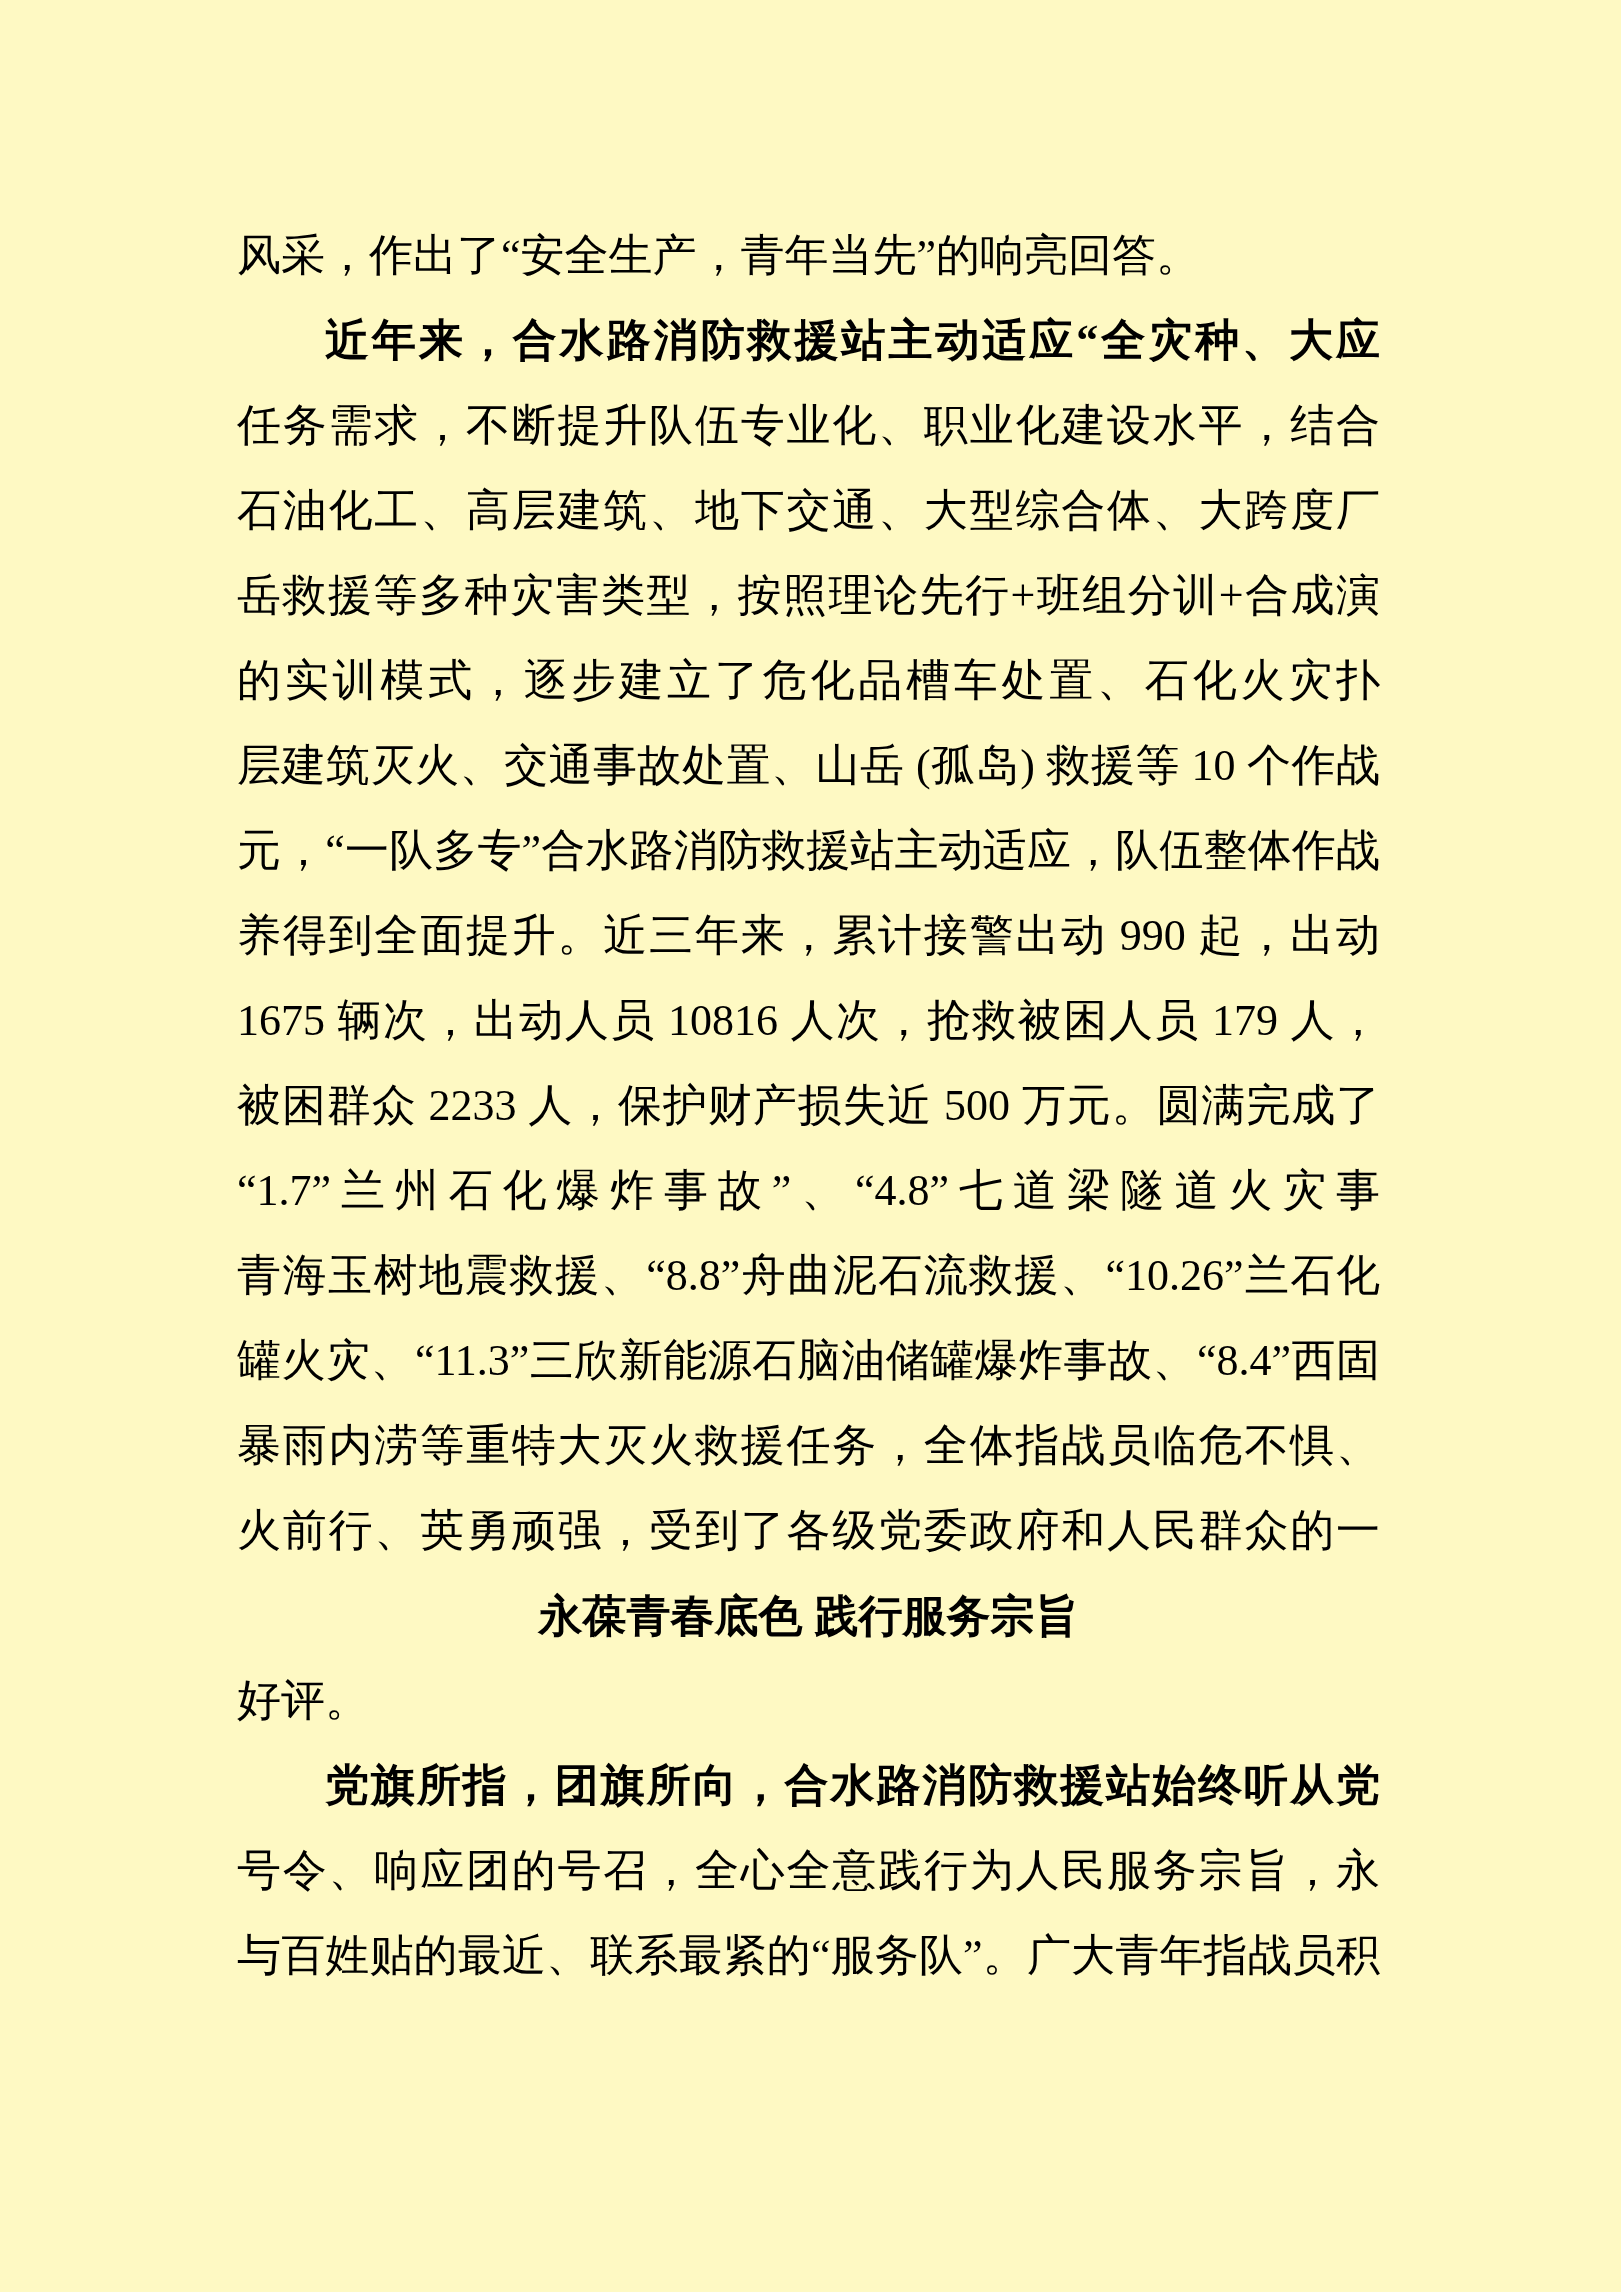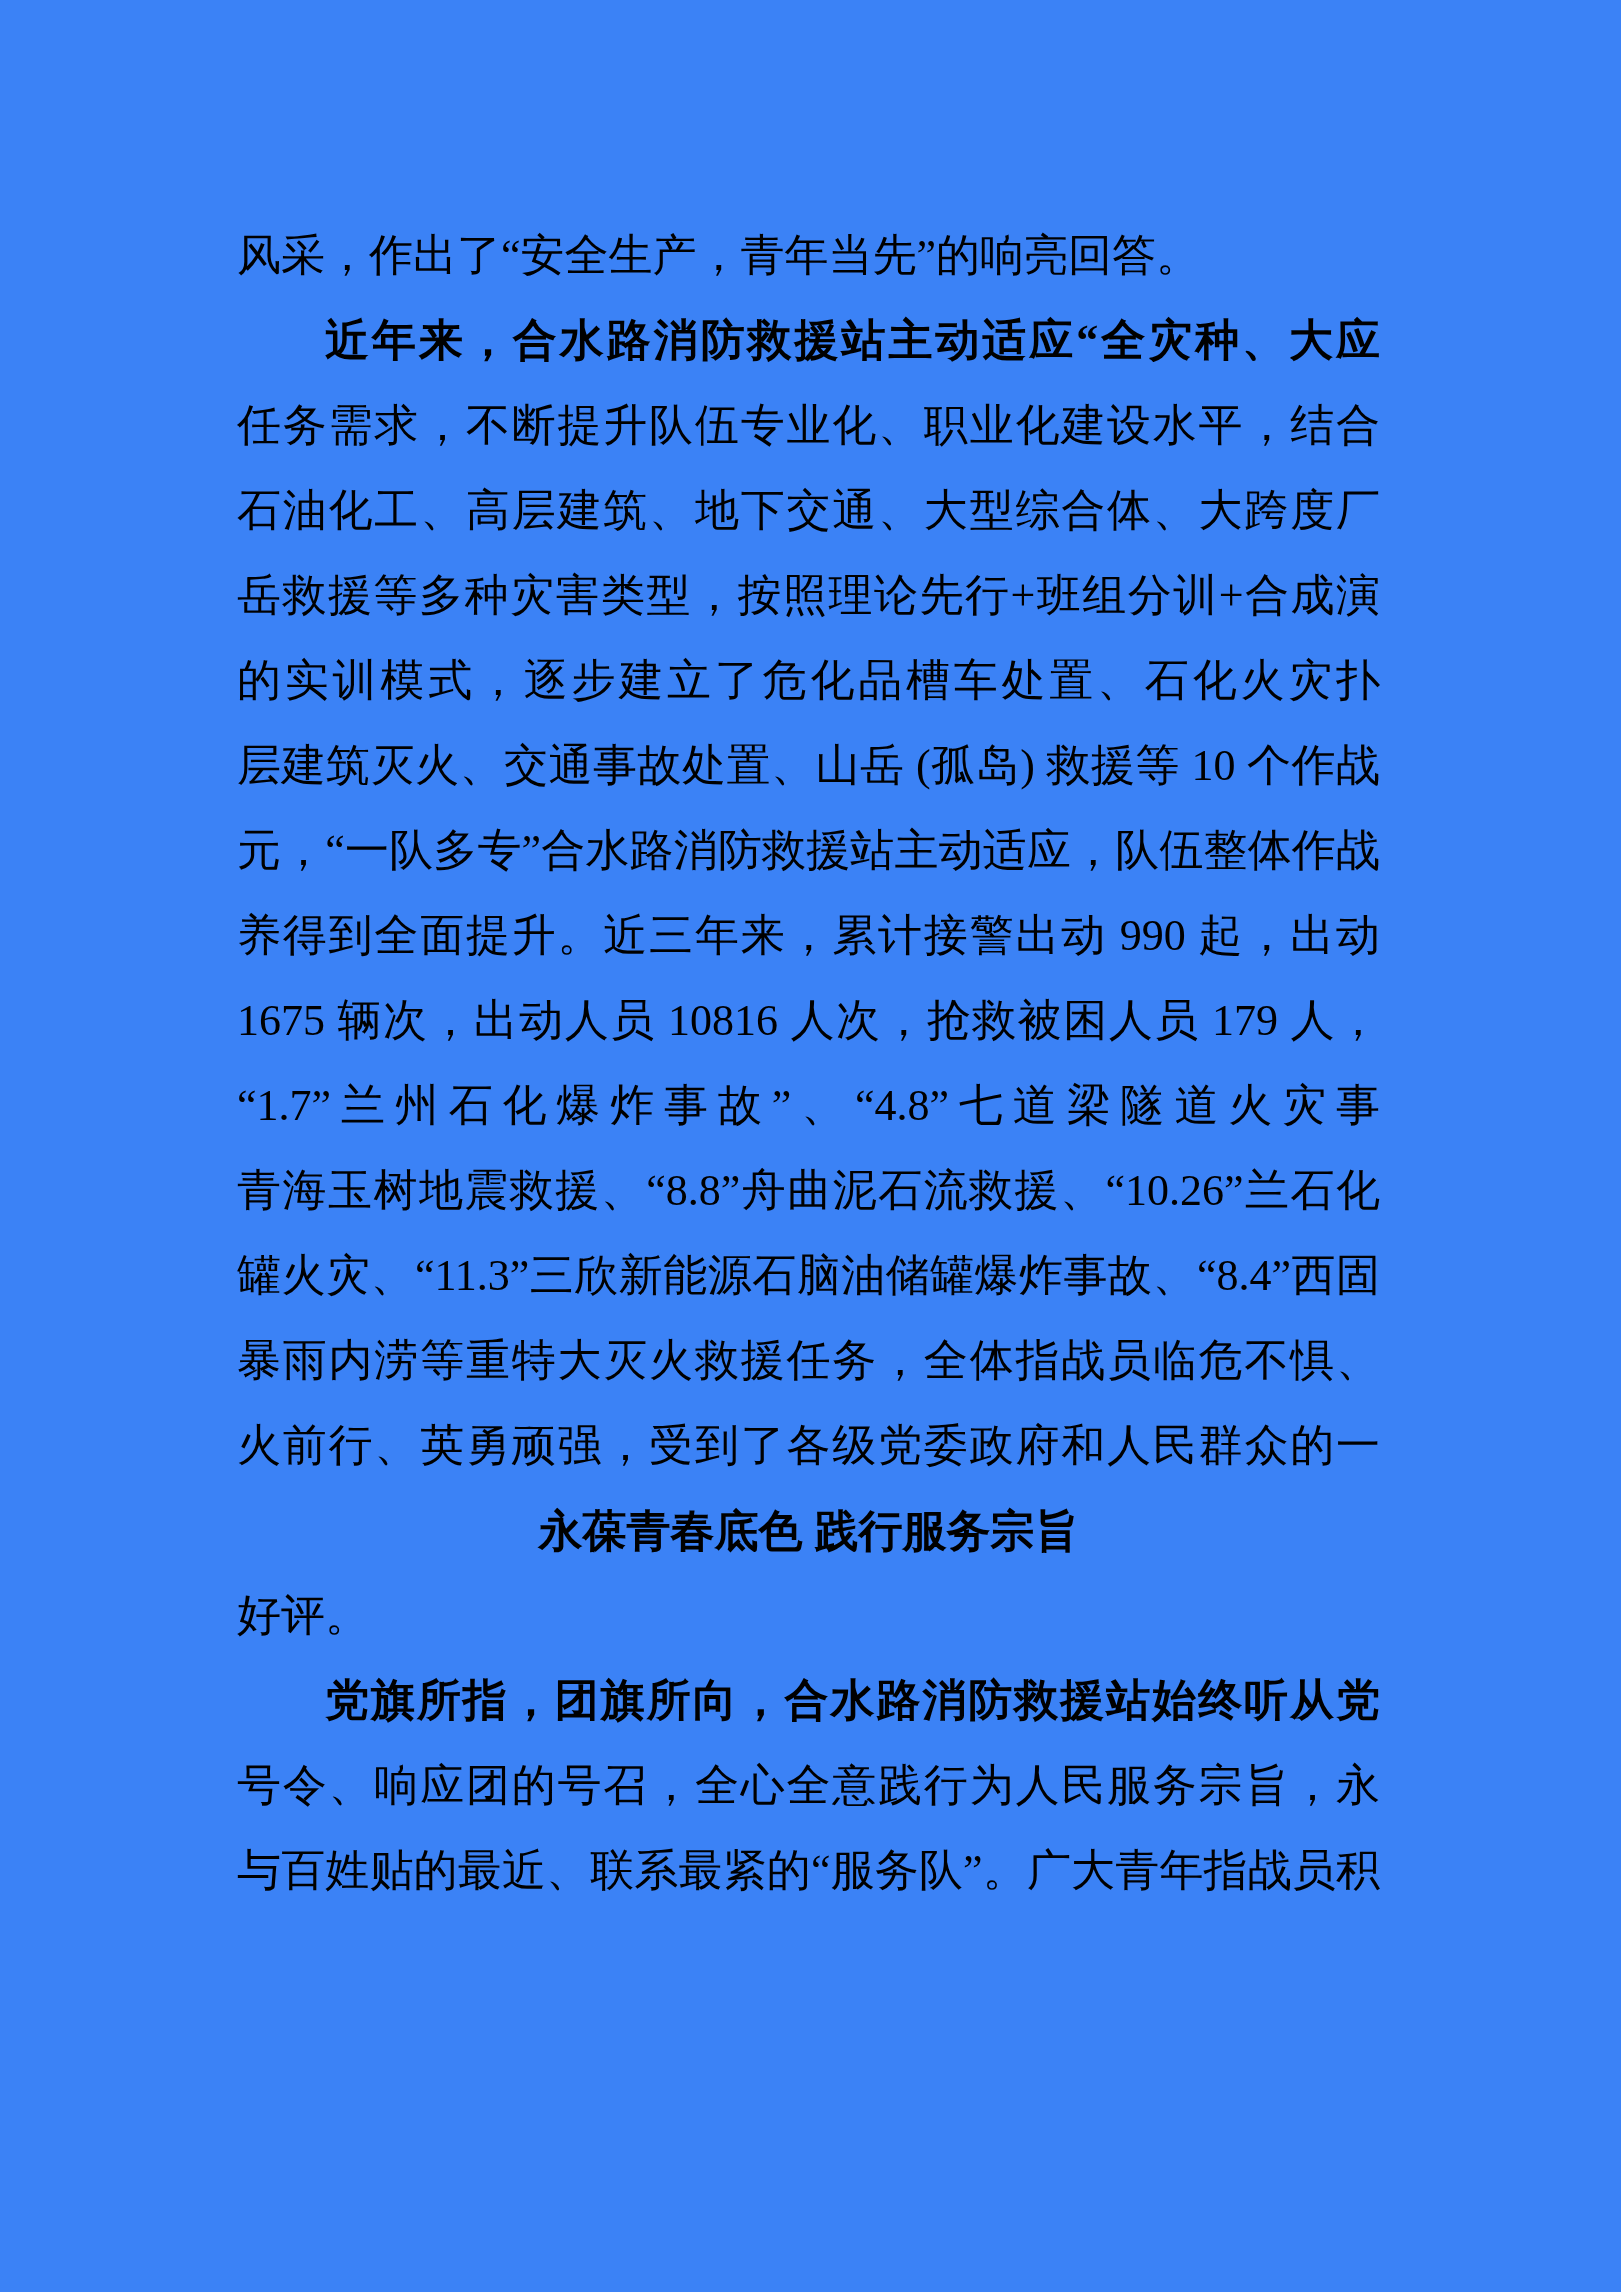--- a/index.html
+++ b/index.html
@@ -4,21 +4,21 @@
 <style>
   html, body {
     margin: 0;
     padding: 0;
     background: #ffffff;
   }
   .page {
     position: relative;
     width: 1621px;
     height: 2293px;
-    background: #3b82f6;
+    background: #fef9c3;
     color: #000000;
     overflow: hidden;
     font-family: "Liberation Serif", "DejaVu Serif", serif;
   }
   .content {
     position: absolute;
     left: 237px;
     top: 213px;
     width: 1143px;
   }
@@ -58,20 +58,21 @@
 
     <div class="line indent">近年来，合水路消防救援站主动适应“全灾种、大应急”</div>
     <div class="line">任务需求，不断提升队伍专业化、职业化建设水平，结合辖区</div>
     <div class="line">石油化工、高层建筑、地下交通、大型综合体、大跨度厂房、山</div>
     <div class="line">岳救援等多种灾害类型，按照理论先行+班组分训+合成演训</div>
     <div class="line">的实训模式，逐步建立了危化品槽车处置、石化火灾扑救、高</div>
     <div class="line">层建筑灭火、交通事故处置、山岳 (孤岛) 救援等 10 个作战单</div>
     <div class="line">元，“一队多专”合水路消防救援站主动适应，队伍整体作战素</div>
     <div class="line">养得到全面提升。近三年来，累计接警出动 990 起，出动车辆</div>
     <div class="line">1675 辆次，出动人员 10816 人次，抢救被困人员 179 人，疏散</div>
+    <div class="line">被困群众 2233 人，保护财产损失近 500 万元。圆满完成了</div>
     <div class="line">“1.7”兰州石化爆炸事故”、“4.8”七道梁隧道火灾事故、“4.14”</div>
     <div class="line">青海玉树地震救援、“8.8”舟曲泥石流救援、“10.26”兰石化油</div>
     <div class="line">罐火灾、“11.3”三欣新能源石脑油储罐爆炸事故、“8.4”西固区</div>
     <div class="line">暴雨内涝等重特大灭火救援任务，全体指战员临危不惧、逆</div>
     <div class="line">火前行、英勇顽强，受到了各级党委政府和人民群众的一致</div>
     <div class="line heading">永葆青春底色 践行服务宗旨</div>
 
     <div class="line para-end">好评。</div>
 
     <div class="line indent">党旗所指，团旗所向，合水路消防救援站始终听从党的</div>

